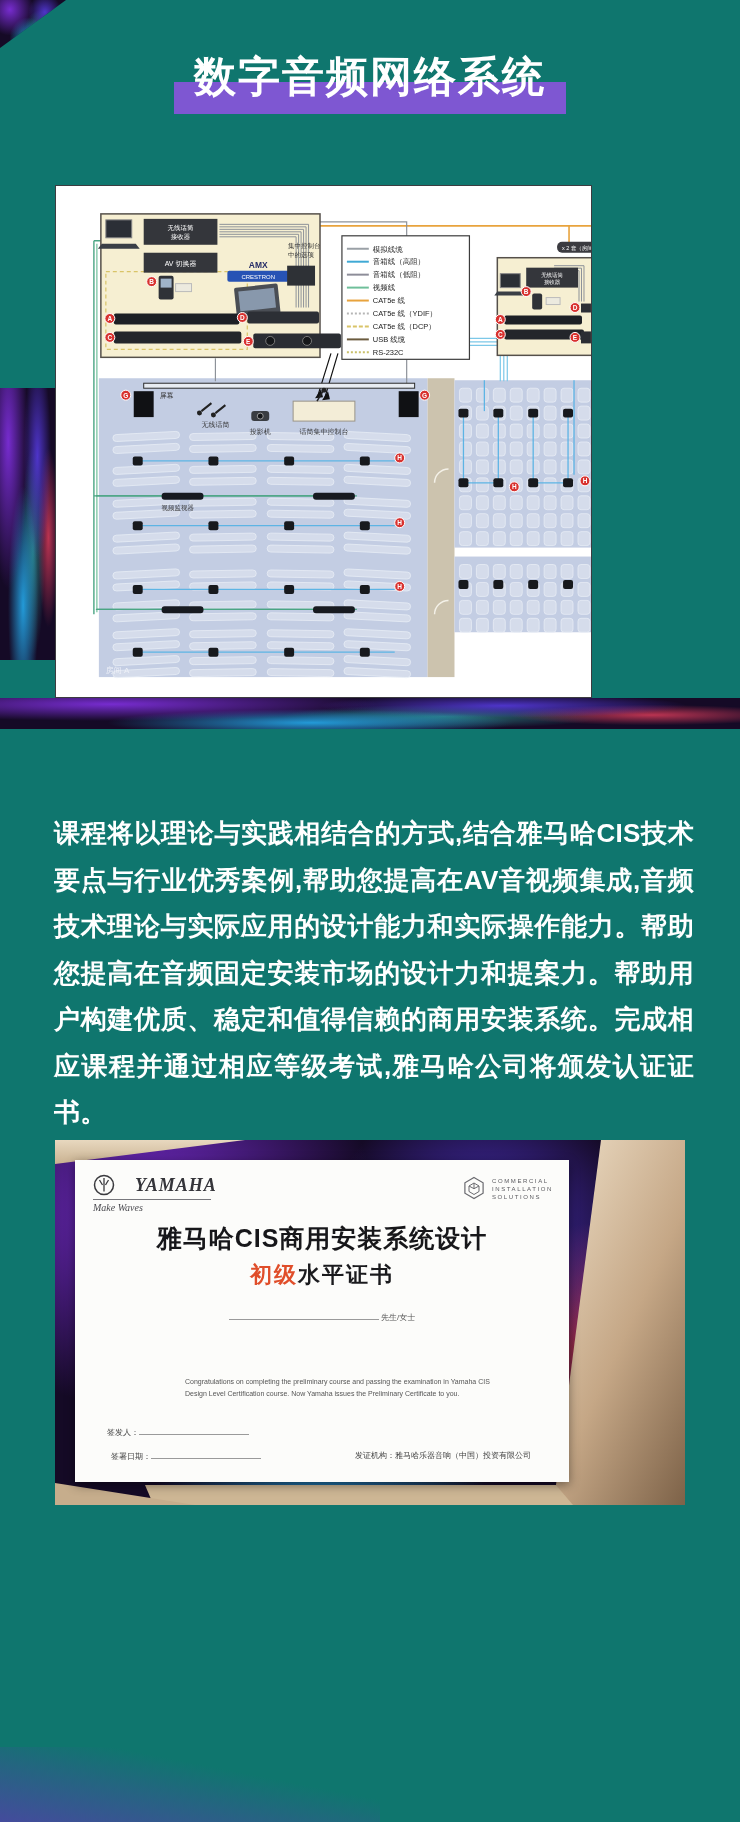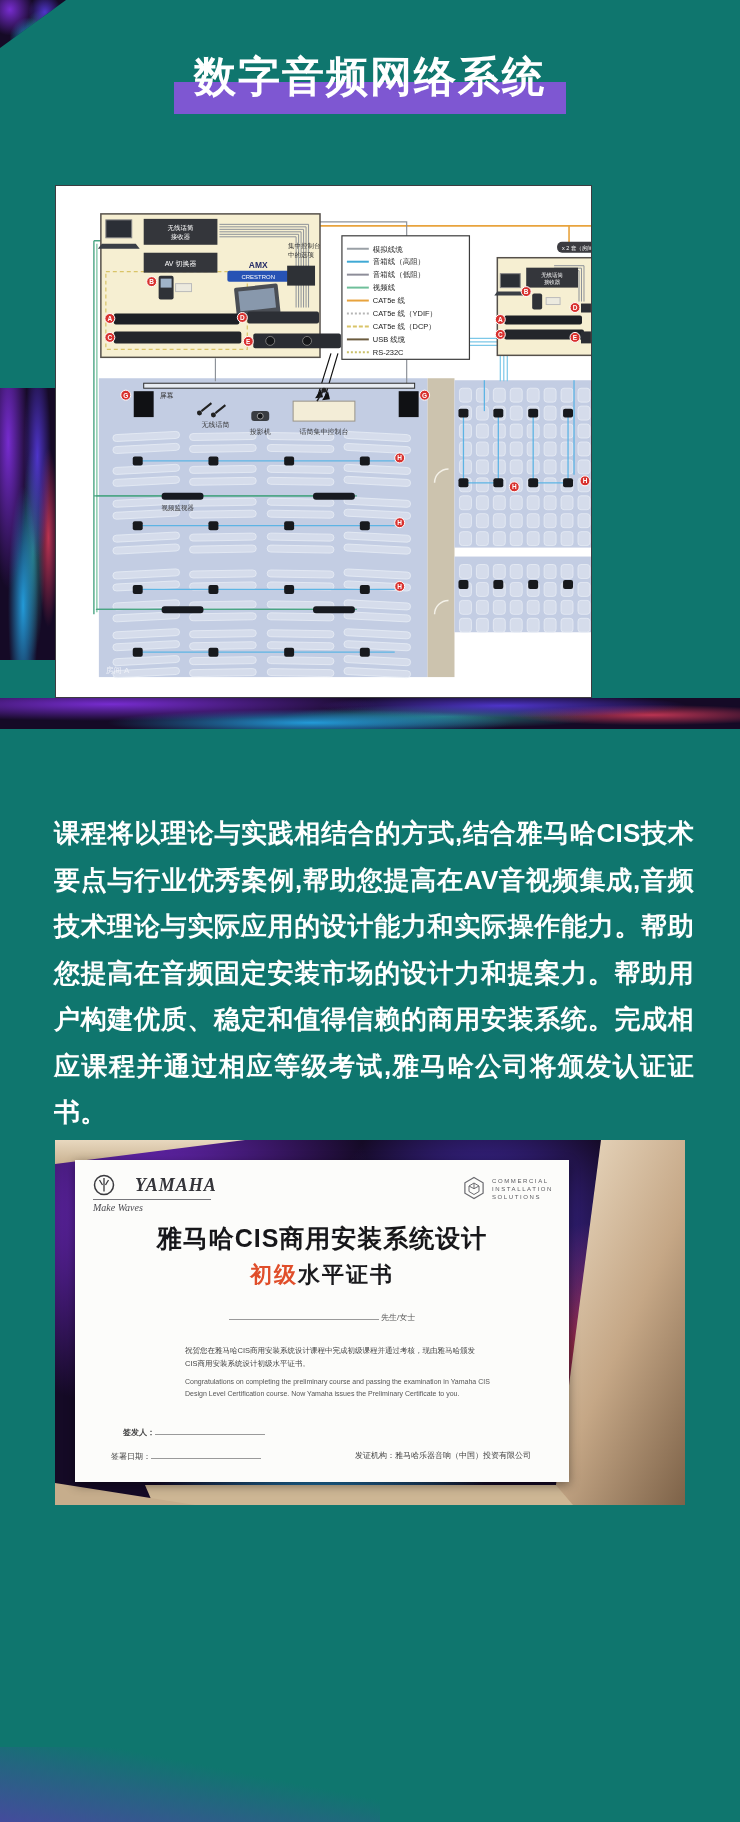--- a/index.html
+++ b/index.html
@@ -52,21 +52,21 @@
     color:#17171a;letter-spacing:1px;margin:0;}
   .cert-sub{position:absolute;left:0;right:0;top:100px;text-align:center;font-size:22px;font-weight:700;
     color:#1a1a1d;letter-spacing:2px;margin:0;}
   .cert-sub .accent{color:#e04e2a;}
   .name-line{position:absolute;left:0;right:0;top:150px;text-align:center;font-size:8px;color:#555;}
   .name-line .line{display:inline-block;width:150px;border-bottom:1px solid #9a9a9a;height:10px;}
   .body-cn{position:absolute;left:110px;top:184px;width:300px;font-size:7.5px;color:#444;line-height:13px;margin:0;}
   .body-en{position:absolute;left:110px;top:216px;width:312px;font-size:7px;color:#555;line-height:12px;margin:0;}
   .sig{position:absolute;font-size:8px;color:#444;}
   .sig .uline{display:inline-block;width:110px;border-bottom:1px solid #9a9a9a;height:9px;}
-  .sig-issuer{left:48px;top:266px;font-weight:bold;}
+  .sig-issuer{left:32px;top:266px;}
   .sig-date{left:36px;top:290px;}
   .org{position:absolute;right:38px;top:290px;font-size:8px;color:#444;text-align:right;}
 </style>
 </head>
 <body>
 
 <div class="page">
 
   <div class="aurora wedge-topleft"></div>
   <div class="aurora strip-left"></div>
@@ -504,21 +504,20 @@
       </div>
 
       <h2 class="cert-title">雅马哈CIS商用安装系统设计</h2>
       <h3 class="cert-sub"><span class="accent">初级</span><span>水平证书</span></h3>
 
       <div class="name-line">
         <span class="line"></span>
         <span>先生/女士</span>
       </div>
 
-      <p class="body-cn">祝贺您在雅马哈CIS商用安装系统设计课程中完成初级课程并通过考核，现由雅马哈颁发CIS商用安装系统设计初级水平证书。</p>
       <p class="body-en">Congratulations on completing the preliminary course and passing the examination in Yamaha CIS Design Level Certification course. Now Yamaha issues the Preliminary Certificate to you.</p>
 
       <div class="sig sig-issuer"><span>签发人：</span><span class="uline"></span></div>
       <div class="sig sig-date"><span>签署日期：</span><span class="uline"></span></div>
       <div class="org">发证机构：雅马哈乐器音响（中国）投资有限公司</div>
     </div>
   </div>
 
 </div>
 

